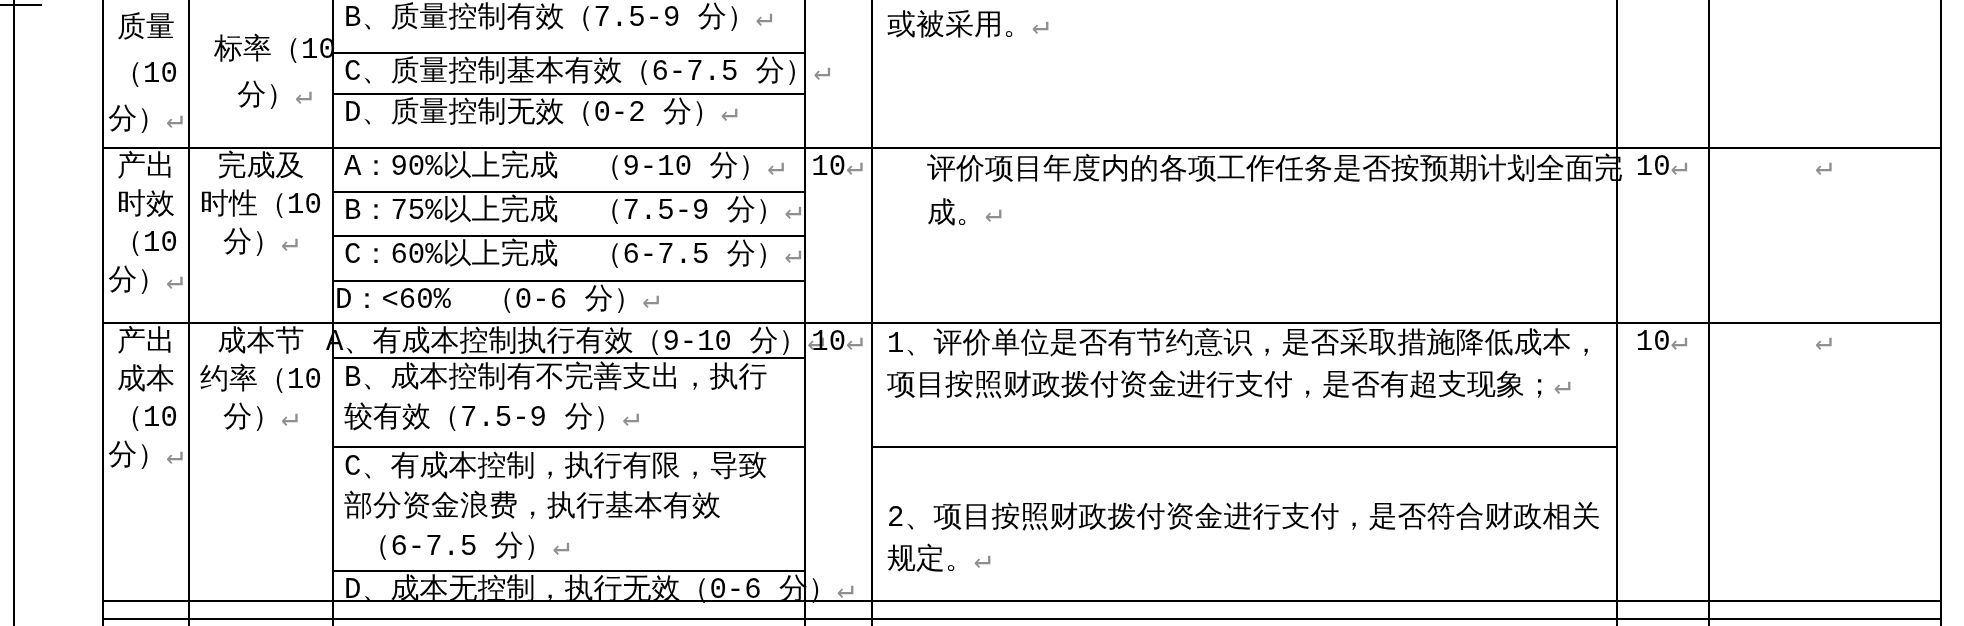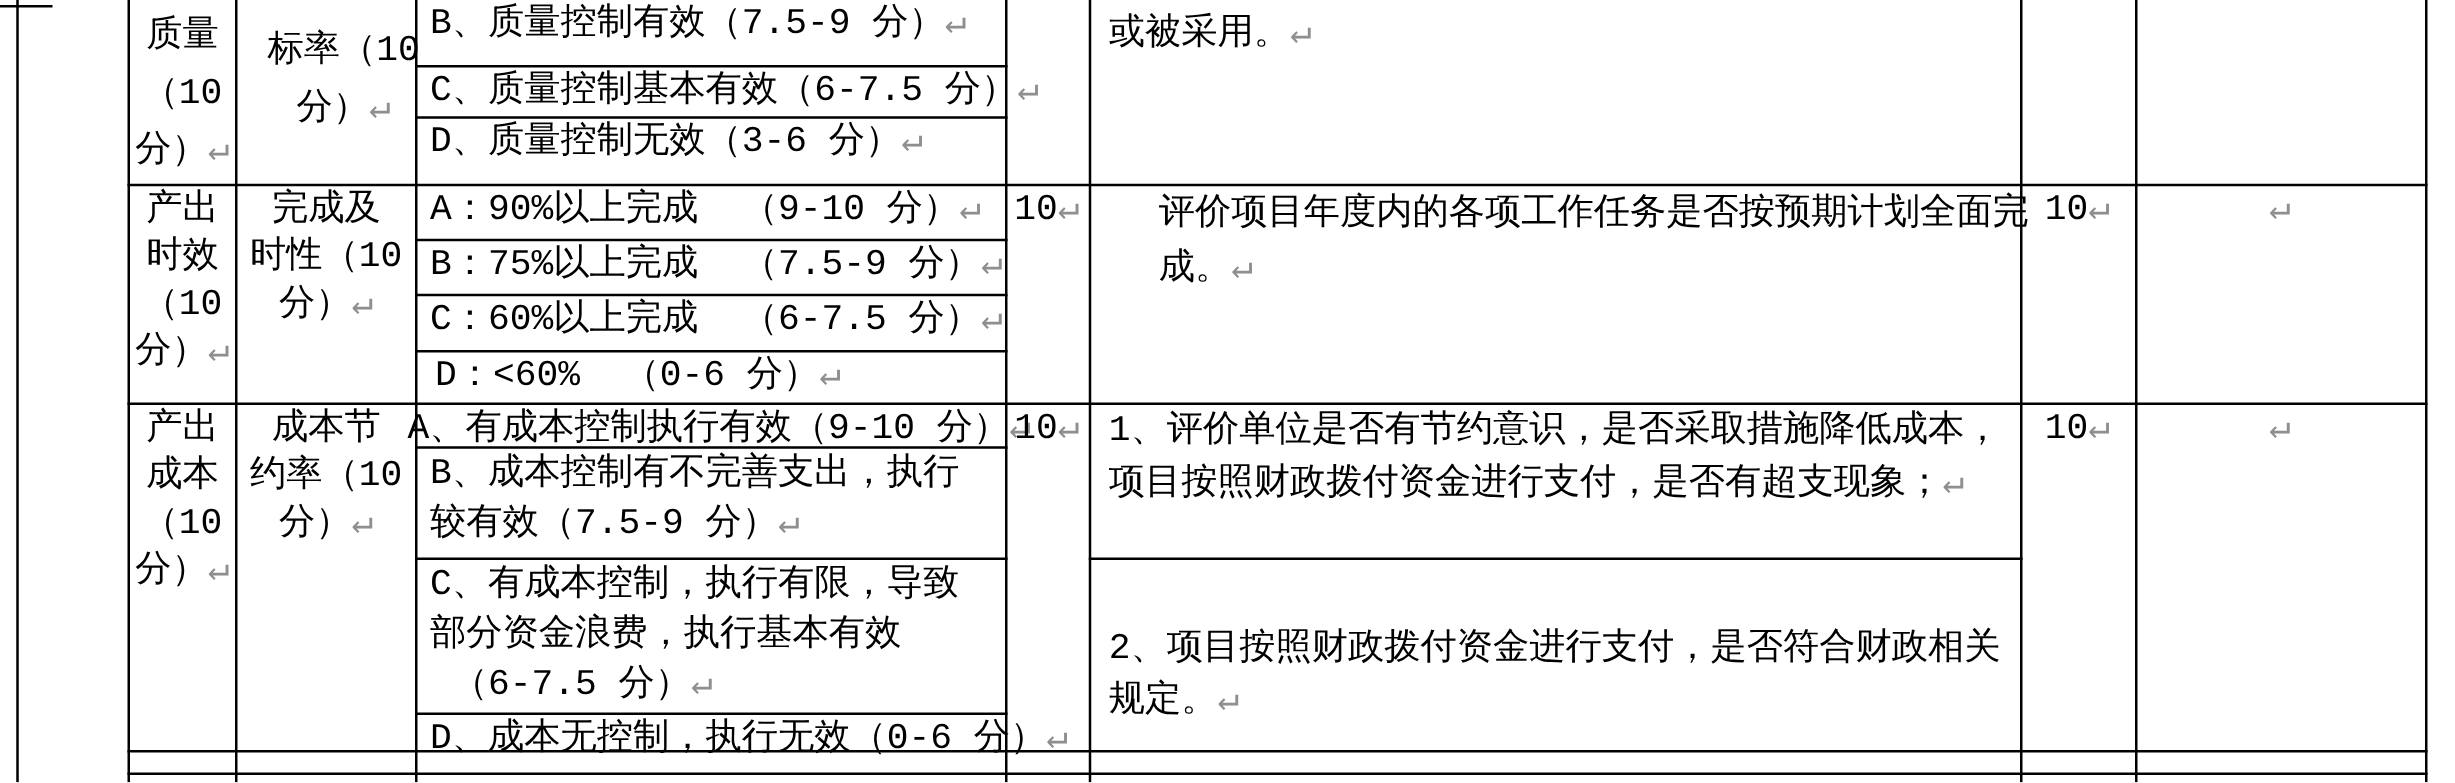--- a/index.html
+++ b/index.html
@@ -45,33 +45,33 @@
   <div class="hl" style="top:570px;left:332px;width:474px"></div>
   <div class="hl" style="top:600px;left:102px;width:1840px"></div>
   <div class="hl" style="top:618px;left:102px;width:1840px"></div>
 
   <div class="cell ctr top" style="left:104px;top:0;width:84px;height:147px;padding-top:6px;line-height:46px">
     <div class="tx"><span>质量
 （10
 分）</span><span class="mk">↵</span></div>
   </div>
 
-  <div class="cell ctr top" style="left:190px;top:6px;width:170px;height:147px;padding-top:12px;line-height:46px">
+  <div class="cell ctr top" style="left:190px;top:16px;width:170px;height:147px;padding-top:12px;line-height:46px">
     <div class="tx"><span>标率（10
 分）</span><span class="mk">↵</span></div>
   </div>
 
   <div class="cell padL" style="left:334px;top:0;width:470px;height:52px">
     <div class="tx"><span>B、质量控制有效（7.5-9 分）</span><span class="mk">↵</span></div>
   </div>
   <div class="cell padL" style="left:334px;top:54px;width:470px;height:39px">
     <div class="tx"><span>C、质量控制基本有效（6-7.5 分）</span><span class="mk">↵</span></div>
   </div>
   <div class="cell padL" style="left:334px;top:95px;width:470px;height:52px">
-    <div class="tx"><span>D、质量控制无效（3-6 分）</span><span class="mk">↵</span></div>
+    <div class="tx"><span>D、质量控制无效（0-2 分）</span><span class="mk">↵</span></div>
   </div>
 
   <div class="cell ctr" style="left:806px;top:0;width:63px;height:147px"><div class="tx"><span></span></div></div>
 
   <div class="cell top" style="left:887px;top:0;width:727px;height:147px;padding-top:8px">
     <div class="tx"><span>或被采用。</span><span class="mk">↵</span></div>
   </div>
 
   <div class="cell ctr" style="left:1618px;top:0;width:88px;height:147px"><div class="tx"><span></span></div></div>
   <div class="cell ctr" style="left:1710px;top:0;width:228px;height:147px"><div class="tx"><span></span></div></div>
@@ -91,21 +91,21 @@
 
   <div class="cell padL" style="left:334px;top:149px;width:470px;height:42px">
     <div class="tx"><span>A：90%以上完成  （9-10 分）</span><span class="mk">↵</span></div>
   </div>
   <div class="cell padL" style="left:334px;top:193px;width:470px;height:42px">
     <div class="tx"><span>B：75%以上完成  （7.5-9 分）</span><span class="mk">↵</span></div>
   </div>
   <div class="cell padL" style="left:334px;top:237px;width:470px;height:43px">
     <div class="tx"><span>C：60%以上完成  （6-7.5 分）</span><span class="mk">↵</span></div>
   </div>
-  <div class="cell padL" style="left:338px;top:282px;width:470px;height:40px">
+  <div class="cell padL" style="left:325px;top:282px;width:470px;height:40px">
     <div class="tx"><span>D：&lt;60%  （0-6 分）</span><span class="mk">↵</span></div>
   </div>
 
   <div class="cell ctr" style="left:806px;top:149px;width:63px;height:173px">
     <div class="tx"><span>10</span><span class="mk">↵</span></div>
   </div>
 
   <div class="cell" style="left:927px;top:149px;width:727px;height:173px;line-height:44px">
     <div class="tx"><span>评价项目年度内的各项工作任务是否按预期计划全面完
 成。</span><span class="mk">↵</span></div>

